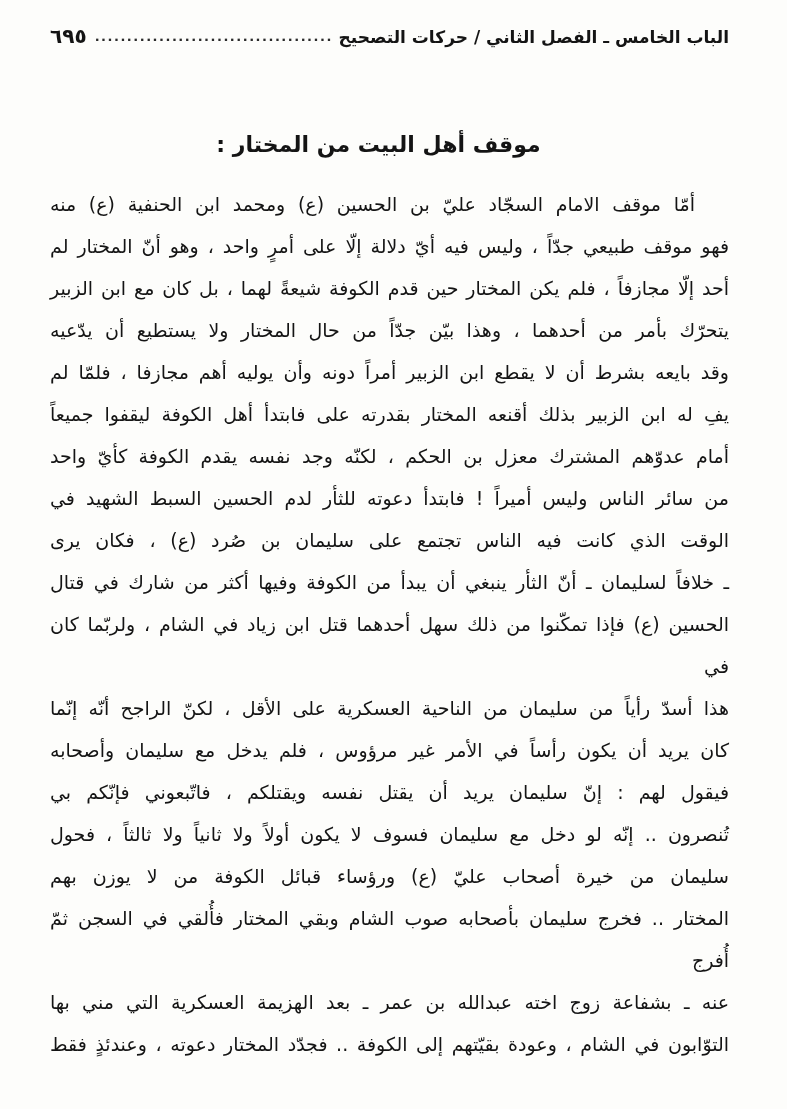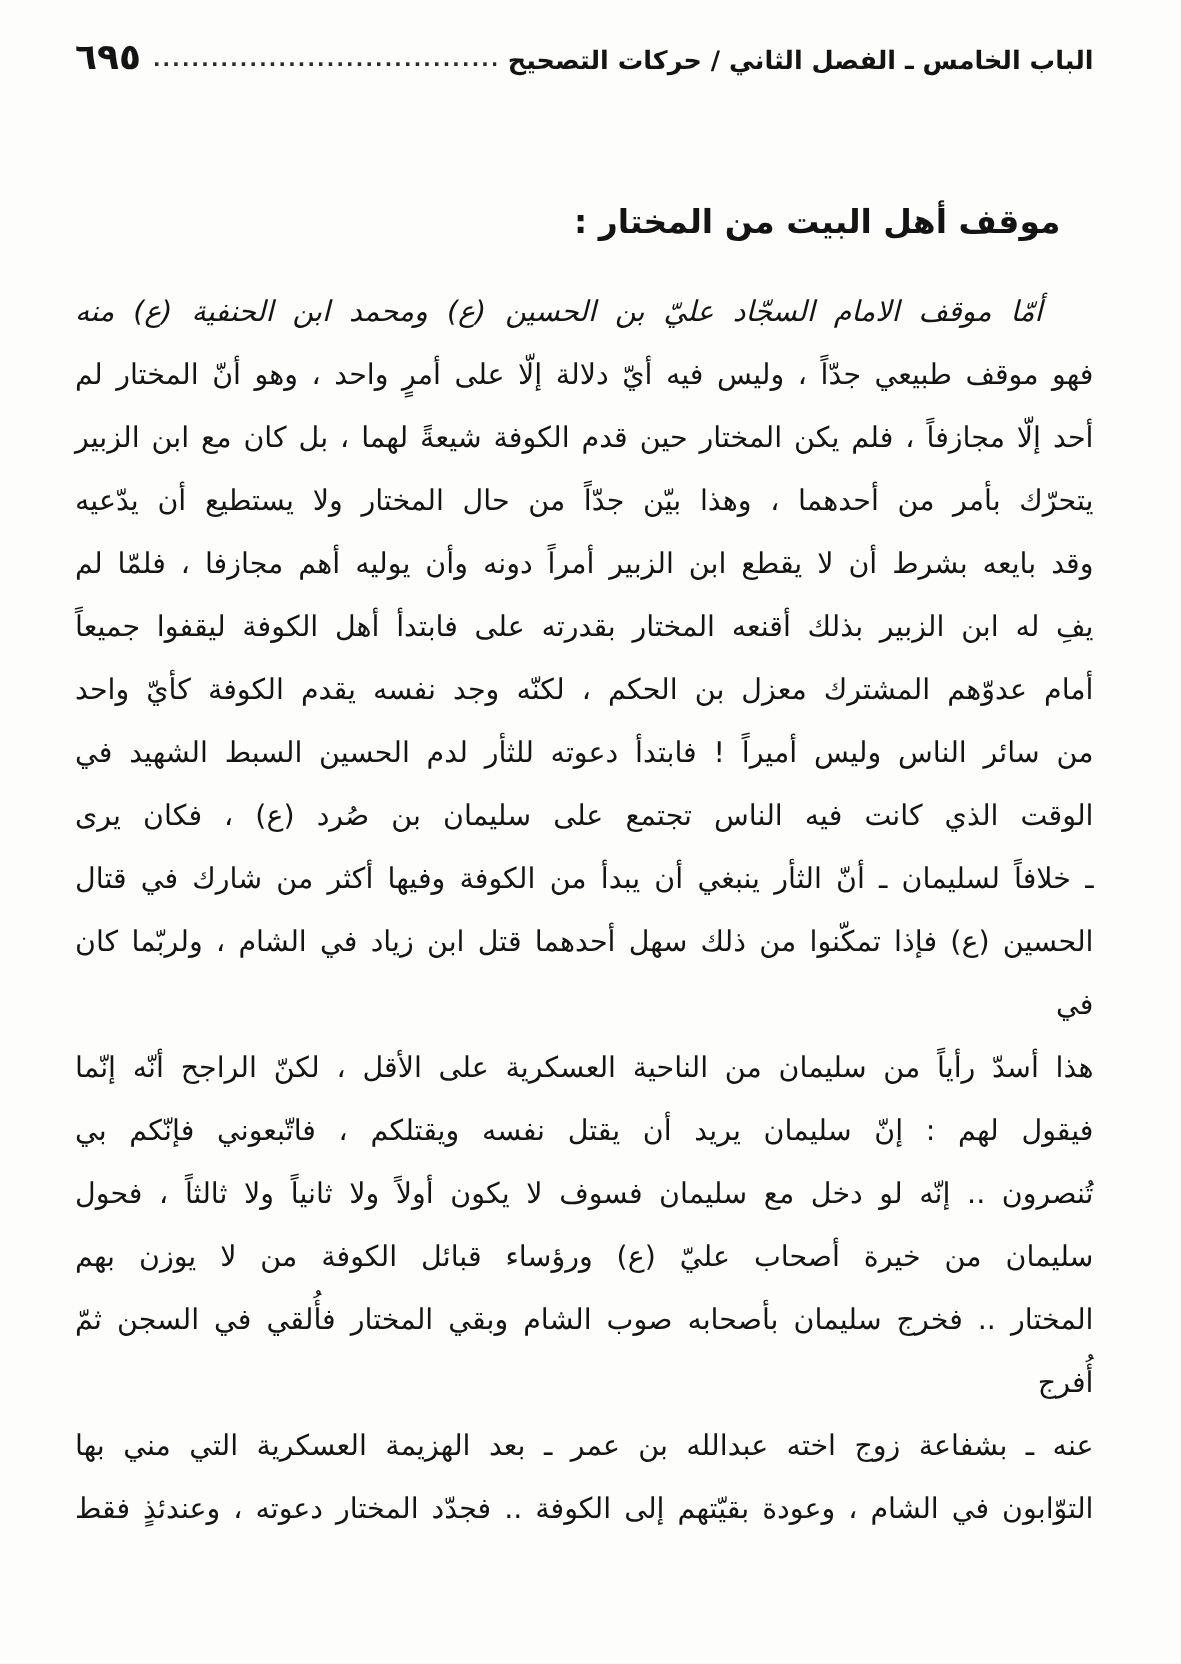--- a/index.html
+++ b/index.html
@@ -39,46 +39,45 @@
     white-space: nowrap;
     direction: ltr;
     text-align: left;
     font-size: 13px;
     letter-spacing: 1.5px;
     color: #2a2a2a;
     transform: translateY(-2px);
   }
   .header-page-number {
     flex: 0 0 auto;
-    font-size: 24px;
+    font-size: 20px;
     white-space: nowrap;
   }
   
   .section-title {
     margin: 84px 22px 26px 0;
     font-size: 22px;
     font-weight: bold;
-    text-align: right;
+    text-align: center;
     letter-spacing: 0.2px;
   }
   
   .body-text {
     margin-top: 0;
   }
   .body-text .line {
     font-size: 19px;
     line-height: 42px;
     text-align: justify;
     text-align-last: justify;
     white-space: normal;
     word-spacing: 1px;
   }
   .body-text .line.indent {
     text-indent: 34px;
-    font-style: italic;
   }
 </style>
 </head>
 <body>
 
 <div class="page">
 
   <header class="header">
     <span class="header-title">الباب الخامس ـ الفصل الثاني / حركات التصحيح</span>
     <span class="header-dots">....................................................................................................</span>
@@ -94,20 +93,21 @@
       <div class="line">أحد إلّا مجازفاً ، فلم يكن المختار حين قدم الكوفة شيعةً لهما ، بل كان مع ابن الزبير</div>
       <div class="line">يتحرّك بأمر من أحدهما ، وهذا بيّن جدّاً من حال المختار ولا يستطيع أن يدّعيه</div>
       <div class="line">وقد بايعه بشرط أن لا يقطع ابن الزبير أمراً دونه وأن يوليه أهم مجازفا ، فلمّا لم</div>
       <div class="line">يفِ له ابن الزبير بذلك أقنعه المختار بقدرته على فابتدأ أهل الكوفة ليقفوا جميعاً</div>
       <div class="line">أمام عدوّهم المشترك معزل بن الحكم ، لكنّه وجد نفسه يقدم الكوفة كأيّ واحد</div>
       <div class="line">من سائر الناس وليس أميراً ! فابتدأ دعوته للثأر لدم الحسين السبط الشهيد في</div>
       <div class="line">الوقت الذي كانت فيه الناس تجتمع على سليمان بن صُرد (ع) ، فكان يرى</div>
       <div class="line">ـ خلافاً لسليمان ـ أنّ الثأر ينبغي أن يبدأ من الكوفة وفيها أكثر من شارك في قتال</div>
       <div class="line">الحسين (ع) فإذا تمكّنوا من ذلك سهل أحدهما قتل ابن زياد في الشام ، ولربّما كان في</div>
       <div class="line">هذا أسدّ رأياً من سليمان من الناحية العسكرية على الأقل ، لكنّ الراجح أنّه إنّما</div>
+      <div class="line">كان يريد أن يكون رأساً في الأمر غير مرؤوس ، فلم يدخل مع سليمان وأصحابه</div>
       <div class="line">فيقول لهم : إنّ سليمان يريد أن يقتل نفسه ويقتلكم ، فاتّبعوني فإنّكم بي</div>
       <div class="line">تُنصرون .. إنّه لو دخل مع سليمان فسوف لا يكون أولاً ولا ثانياً ولا ثالثاً ، فحول</div>
       <div class="line">سليمان من خيرة أصحاب عليّ (ع) ورؤساء قبائل الكوفة من لا يوزن بهم</div>
       <div class="line">المختار .. فخرج سليمان بأصحابه صوب الشام وبقي المختار فأُلقي في السجن ثمّ أُفرج</div>
       <div class="line">عنه ـ بشفاعة زوج اخته عبدالله بن عمر ـ بعد الهزيمة العسكرية التي مني بها</div>
       <div class="line">التوّابون في الشام ، وعودة بقيّتهم إلى الكوفة .. فجدّد المختار دعوته ، وعندئذٍ فقط</div>
     </div>
   </main>
 
 </div>

